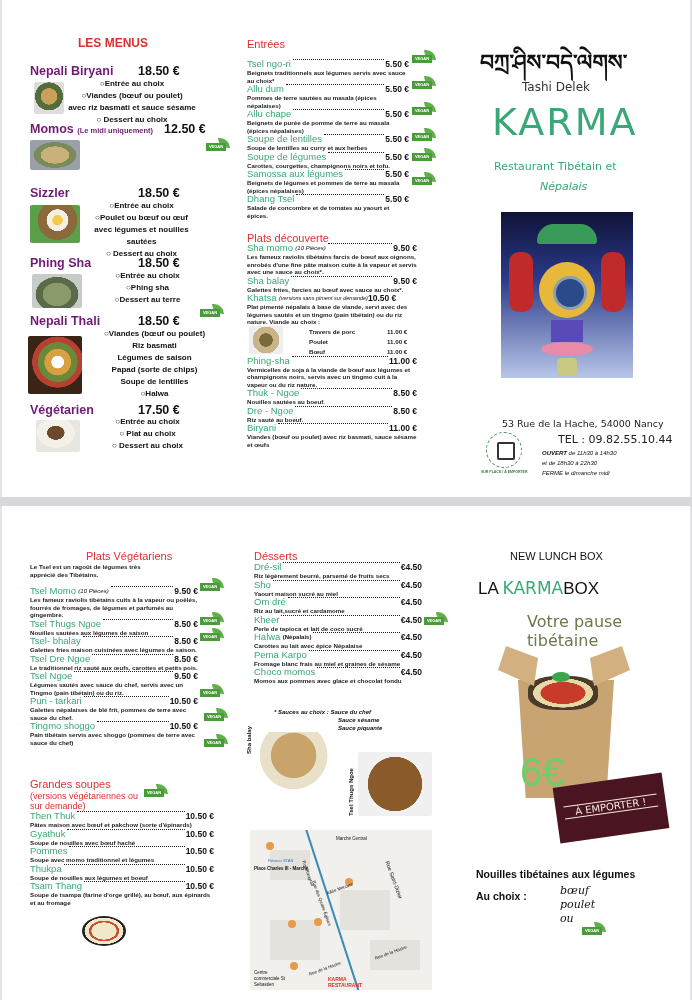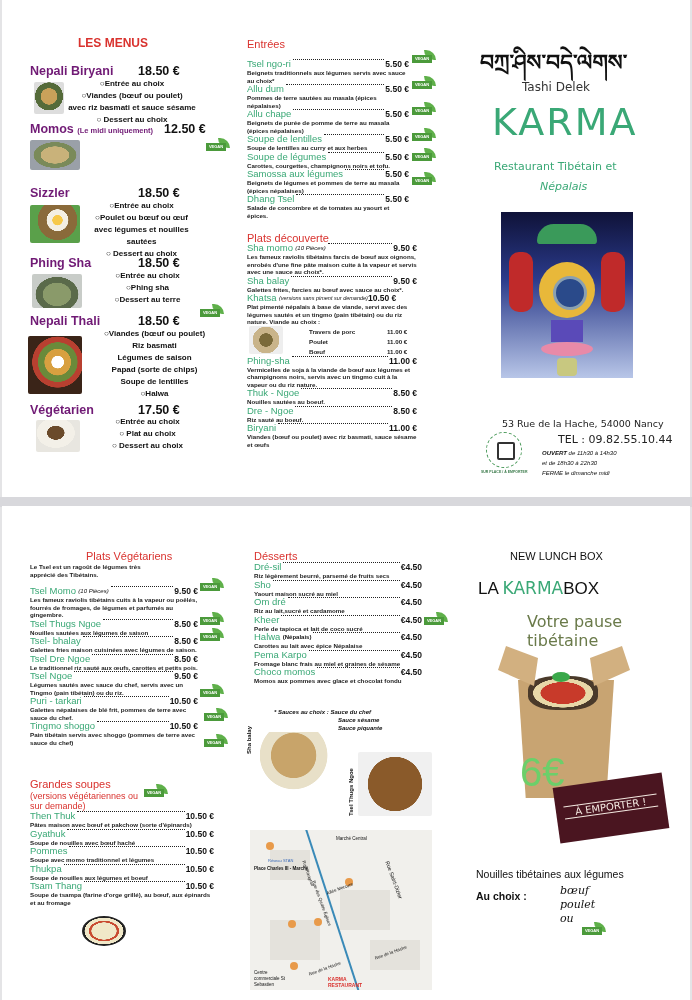--- a/index.html
+++ b/index.html
@@ -508,21 +508,21 @@
     <div class="abs" style="left:20px;top:30px;width:96px;height:118px;background:#c8a472;clip-path:polygon(0 0,100% 0,92% 100%,8% 100%);"></div>
     <div class="abs" style="left:30px;top:26px;width:70px;height:34px;background:radial-gradient(ellipse at center,#c83a2a 0 45%,#e8d8a8 46% 60%,#4a3a2a 61%);border-radius:40%;"></div>
     <div class="abs" style="left:54px;top:22px;width:18px;height:10px;background:#3aa84a;border-radius:50%;"></div>
     <div class="abs" style="left:0;top:-4px;width:40px;height:40px;background:#d2b080;clip-path:polygon(20% 0,100% 30%,90% 100%,0 60%);"></div>
     <div class="abs" style="left:92px;top:-4px;width:40px;height:40px;background:#d2b080;clip-path:polygon(0 30%,80% 0,100% 60%,10% 100%);"></div>
   </div>
   <div class="abs" style="left:518px;top:244px;font-size:40px;color:#6ccf6a;">6€</div>
   <div class="abs" style="left:554px;top:274px;width:110px;height:56px;background:#4a1520;transform:rotate(-8deg);">
     <div class="abs hand" style="left:8px;top:20px;width:94px;font-size:10px;color:#f3e8e0;text-align:center;border-top:1px solid #f3e8e0;border-bottom:1px solid #f3e8e0;">À EMPORTER !</div>
   </div>
-  <div class="abs" style="left:474px;top:362px;font-size:10.5px;font-weight:normal;">Nouilles tibétaines aux légumes</div>
+  <div class="abs" style="left:474px;top:362px;font-size:10.5px;font-weight:bold;">Nouilles tibétaines aux légumes</div>
   <div class="abs" style="left:474px;top:384px;font-size:10.5px;font-weight:bold;">Au choix :</div>
   <div class="abs" style="left:558px;top:378px;font-family:'DejaVu Serif',serif;font-style:italic;font-size:11px;line-height:14px;">
     <div>bœuf</div>
     <div>poulet</div>
     <div>ou</div>
   </div>
   <div class="vegan" style="left:580px;top:416px;">
       <div class="leaf"></div>
       <div class="box">VEGAN</div>
     </div>

